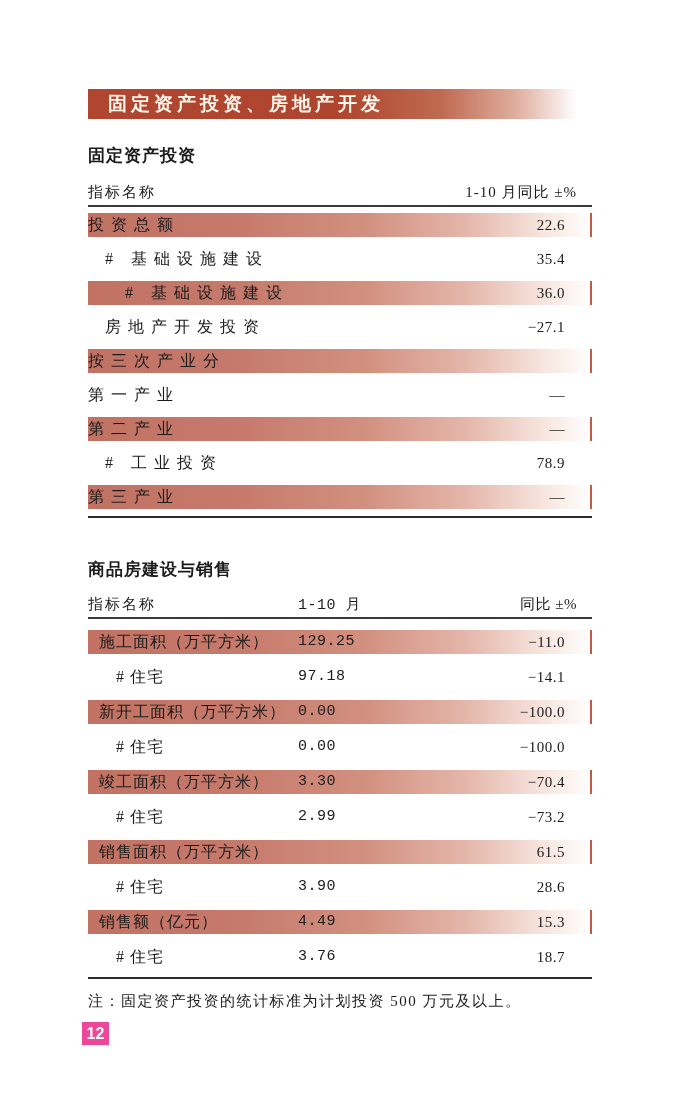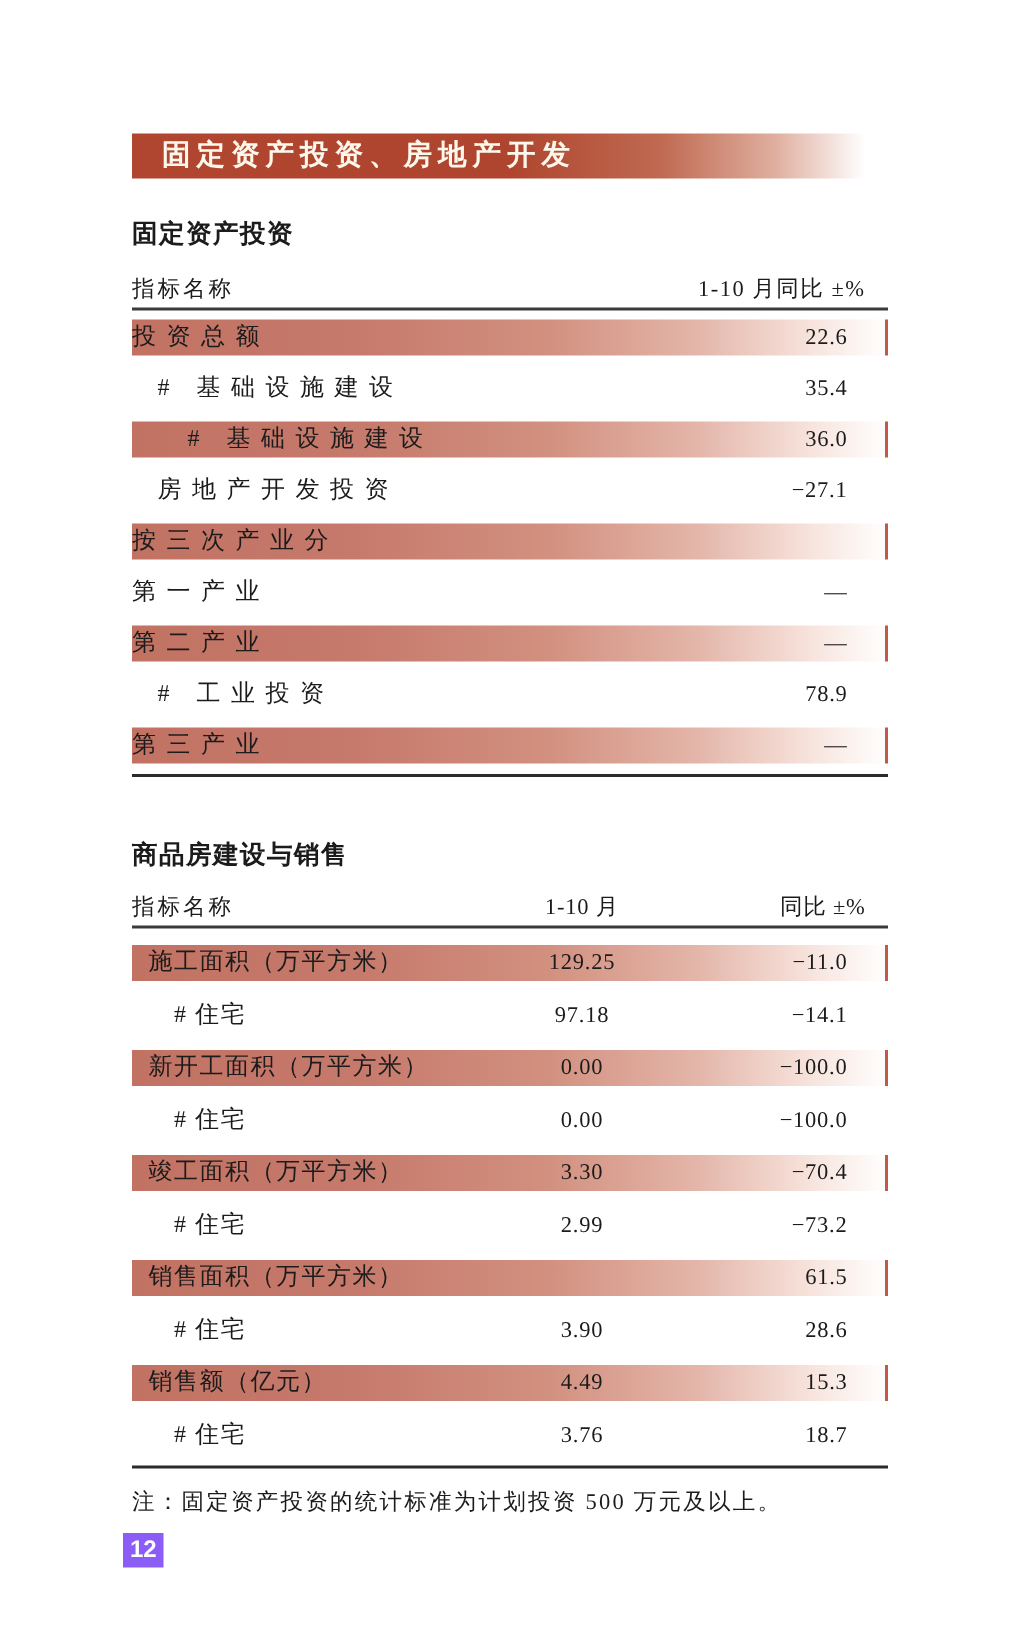--- a/index.html
+++ b/index.html
@@ -26,21 +26,21 @@
   .sec-title.second { margin-top:41px; }
   .thead {
     display:flex; align-items:baseline; font-size:15px; letter-spacing:2px;
     padding-bottom:3px; border-bottom:2px solid #3a3a3a;
   }
   .thead.t1 { margin-top:16px; }
   .thead.t2 { margin-top:14px; }
   .col-name { flex:1; white-space:nowrap; }
   .t1 .col-val { width:200px; text-align:right; padding-right:27px; box-sizing:border-box; letter-spacing:0.5px; }
   .thead .col-val { padding-right:15px !important; letter-spacing:1px; }
-  .t2 .col-mid { width:180px; text-align:center; letter-spacing:0.5px; }
+  .t2 .col-mid { width:180px; letter-spacing:0.5px;font-family:Liberation Mono, monospace; }
   .t2 .col-val { width:114px; text-align:right; padding-right:27px; box-sizing:border-box; letter-spacing:0.5px; }
   .row {
     display:flex; align-items:center; height:24px; line-height:24px;
     font-size:16px; position:relative; white-space:nowrap;
   }
   .t1rows .row { margin-top:10px; letter-spacing:7px;gap:20px; }
   .t1rows .row:first-child { margin-top:6px; }
   .t2rows .row { margin-top:11px; letter-spacing:1px;padding-left:11px; }
   .row .num { letter-spacing:0.5px; font-size:15px; }
   .row.band {
@@ -51,21 +51,21 @@
     background:#c25848;
   }
   .ind1 { padding-left:17px; }
   .ind2 { padding-left:37px; }
   .table-end { height:0; border-bottom:2px solid #2b2b2b; }
   .t1-end { margin-top:7px; }
   .t2-end { margin-top:8px; }
   .note { margin-top:13px; font-size:15px; letter-spacing:1.5px; white-space:nowrap; }
   .page-box {
     margin-top:11px; margin-left:-6px; width:27px; height:23px;
-    background:#8b5cf6; color:#ffffff; text-align:center; line-height:23px;
+    background:#ec4899; color:#ffffff; text-align:center; line-height:23px;
     font-family:"Liberation Sans","DejaVu Sans",sans-serif; font-weight:bold; font-size:16px;
   }
 </style>
 </head>
 <body>
 
 <div>
 
   <div class="banner">
     <span class="banner-text">固定资产投资、房地产开发</span>

